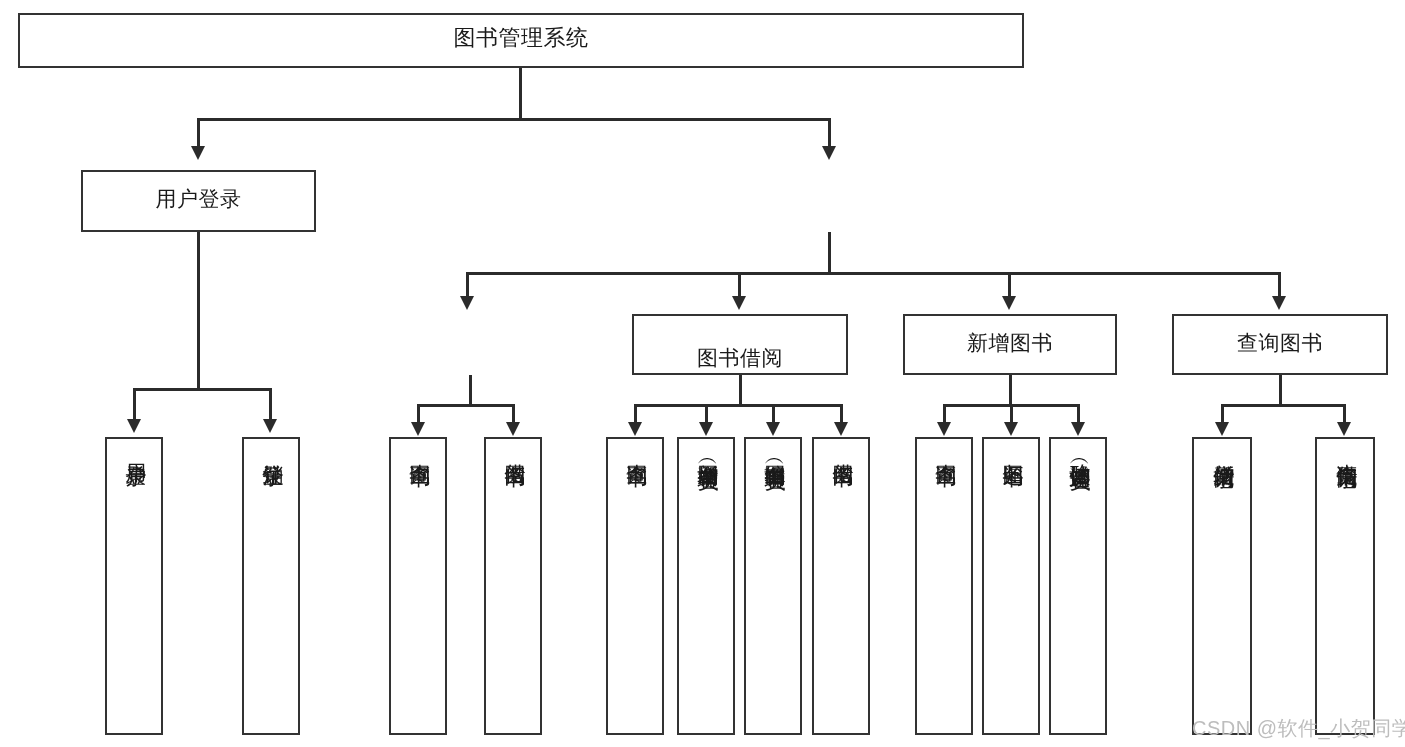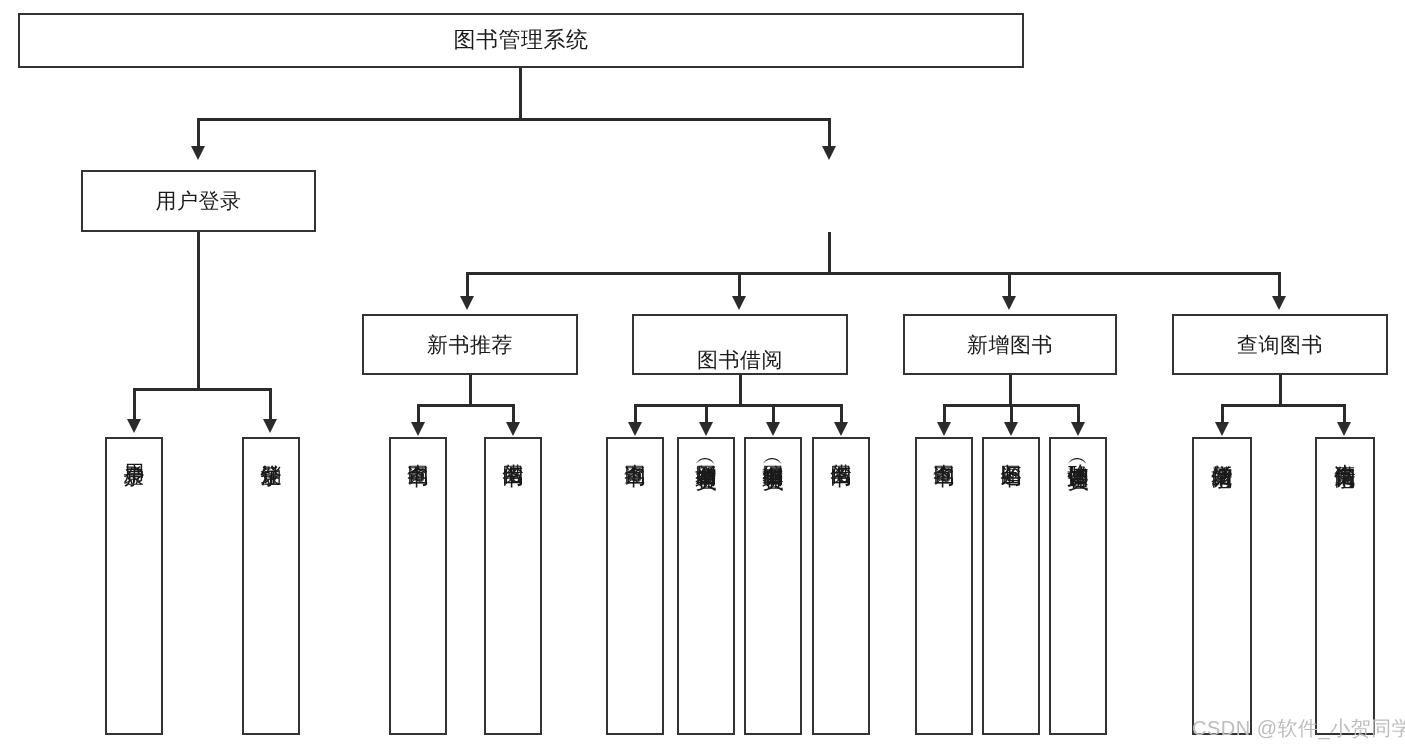--- a/index.html
+++ b/index.html
@@ -19,20 +19,21 @@
   }
   .node {
     position: absolute;
     box-sizing: border-box;
     border: 2px solid #333333;
     background: #ffffff;
     display: flex;
     align-items: center;
     justify-content: center;
     color: #1a1a1a;
+    font-family: Liberation Mono, monospace;
   }
   .node .label {
     display: block;
     text-align: center;
     line-height: 1.22;
     letter-spacing: 0.5px;
   }
   .node.horiz .label {
     writing-mode: horizontal-tb;
     font-size: 21px;
@@ -111,23 +112,20 @@
   <div class="edge h" style="left:466px; top:272px; width:814px;"></div>
   <div class="edge v" style="left:466px; top:272px; height:26px;"></div>
   <div class="arrow" style="left:460px; top:296px;"></div>
   <div class="edge v" style="left:738px; top:272px; height:26px;"></div>
   <div class="arrow" style="left:732px; top:296px;"></div>
   <div class="edge v" style="left:1008px; top:272px; height:26px;"></div>
   <div class="arrow" style="left:1002px; top:296px;"></div>
   <div class="edge v" style="left:1278px; top:272px; height:26px;"></div>
   <div class="arrow" style="left:1272px; top:296px;"></div>
 
-  <div class="node horiz" style="left:362px; top:314px; width:216px; height:61px;">
-    <span class="label">新书推荐</span>
-  </div>
 
   <div class="node horiz" style="left:632px; top:314px; width:216px; height:61px;align-items:flex-end;">
     <span class="label">图书借阅</span>
   </div>
 
   <div class="node horiz" style="left:903px; top:314px; width:214px; height:61px;">
     <span class="label">新增图书</span>
   </div>
 
   <div class="node horiz" style="left:1172px; top:314px; width:216px; height:61px;">

